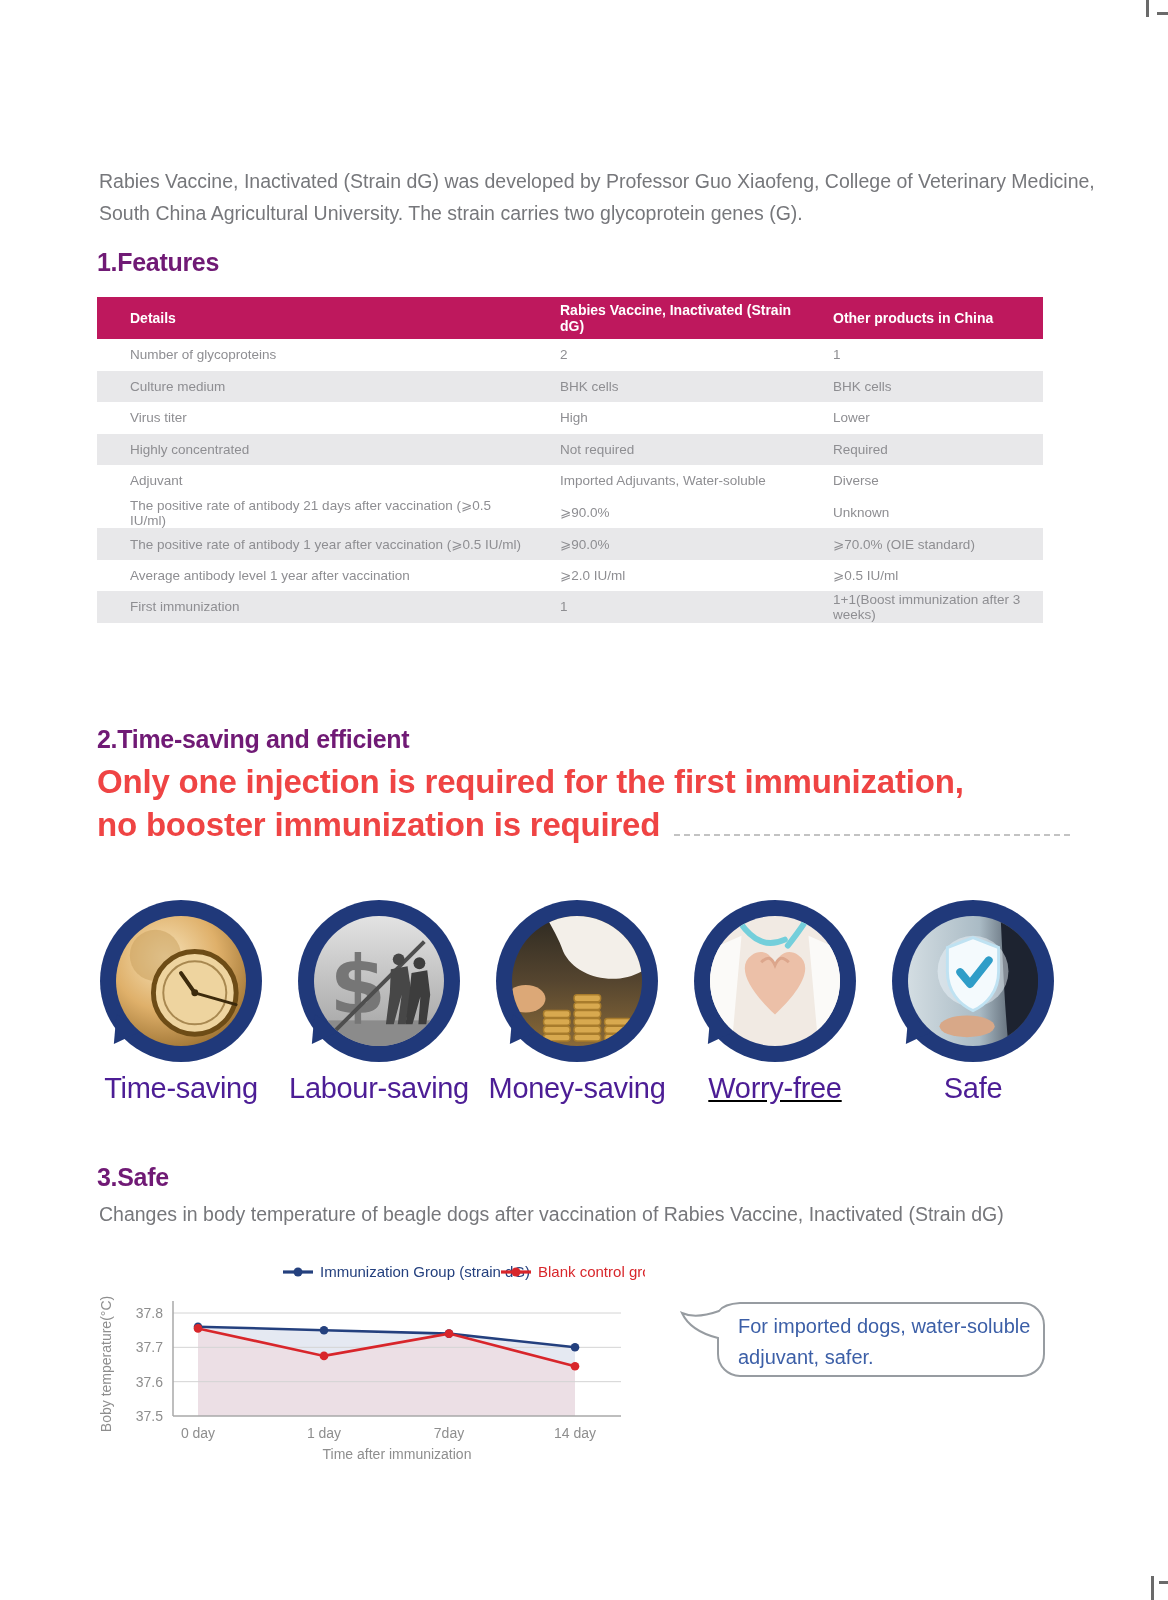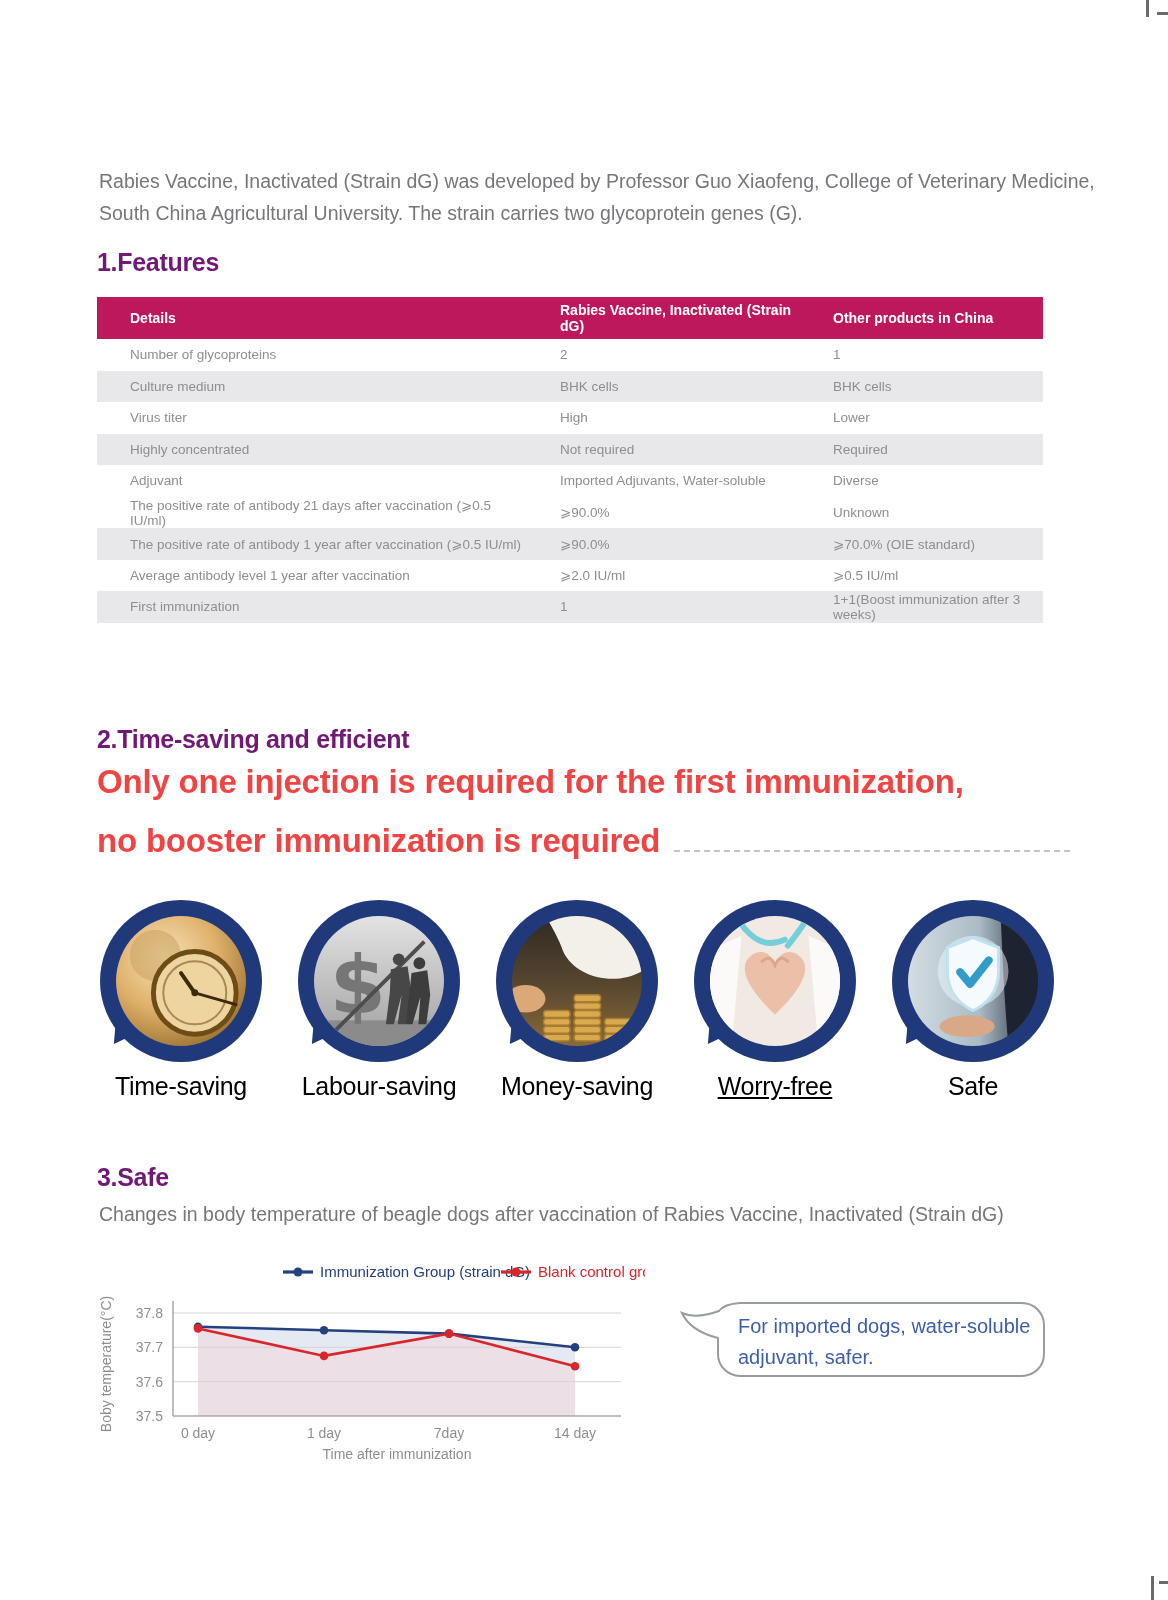--- a/index.html
+++ b/index.html
@@ -20,30 +20,30 @@
 
   
   table.features { position:absolute; left:97px; top:297px; width:946px; border-collapse:collapse; table-layout:fixed; }
   table.features th { background:#be185d; color:#ffffff; font-size:14px; font-weight:bold; text-align:left; height:42px; padding-left:33px; }
   table.features td { color:#8e8e92; font-size:13.5px; height:31.5px; padding-left:33px; }
   table.features tr.alt td { background:#e8e8ea; }
 
   
   .headline { position:absolute; left:97px; top:760px; width:975px; color:#ef4444; font-weight:bold; font-size:33px; line-height:43px; letter-spacing:-0.2px; }
   .headline .row2 { display:flex; }
-  .headline .row2 span { white-space:nowrap;margin-top:16px; }
+  .headline .row2 span { white-space:nowrap; }
   .headline .dotline { flex:1; border-top:2px dashed #c3c3c3; align-self:flex-end; margin:0 2px 10px 14px; }
 
   
   .benefit-item { position:absolute; top:900px; width:198px; text-align:center; }
   .bubble-circle { position:relative; width:162px; height:162px; margin:0 auto; border-radius:50%; background:#20397a; display:flex; align-items:center; justify-content:center; }
   .bubble-tail { position:absolute; left:2px; bottom:2px; width:0; height:0; border:15px solid transparent; border-top:26px solid #20397a; transform:rotate(35deg); }
   .inner-photo { position:relative; width:130px; height:130px; border-radius:50%; overflow:hidden; z-index:1; }
   .inner-photo svg { display:block; width:130px; height:130px; }
-  .benefit-label { margin-top:10px; font-size:25px; color:#000000; letter-spacing:-0.3px; }
+  .benefit-label { margin-top:10px; font-size:29px; color:#4c1d95; letter-spacing:-0.3px; }
 
   .subtitle { position:absolute; left:99px; top:1203px; color:#76777b; font-size:19.5px; white-space:nowrap; }
 
   
   .chart-wrap { position:absolute; left:97px; top:1252px; width:548px; height:215px; }
 
   
   .bubble-svg { position:absolute; left:676px; top:1292px; width:372px; height:92px; }
   .bubble-text { position:absolute; left:738px; top:1311px; width:300px; color:#3c5fa7; font-size:20px; line-height:31px; }
 </style>

